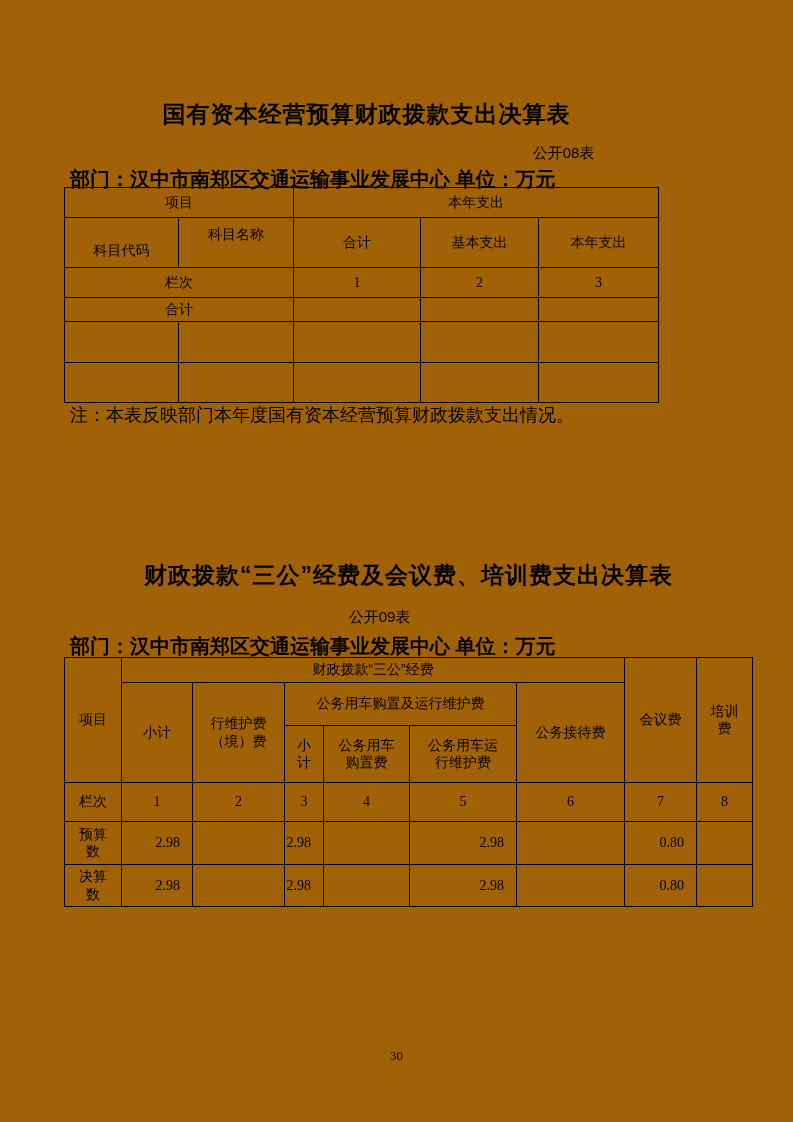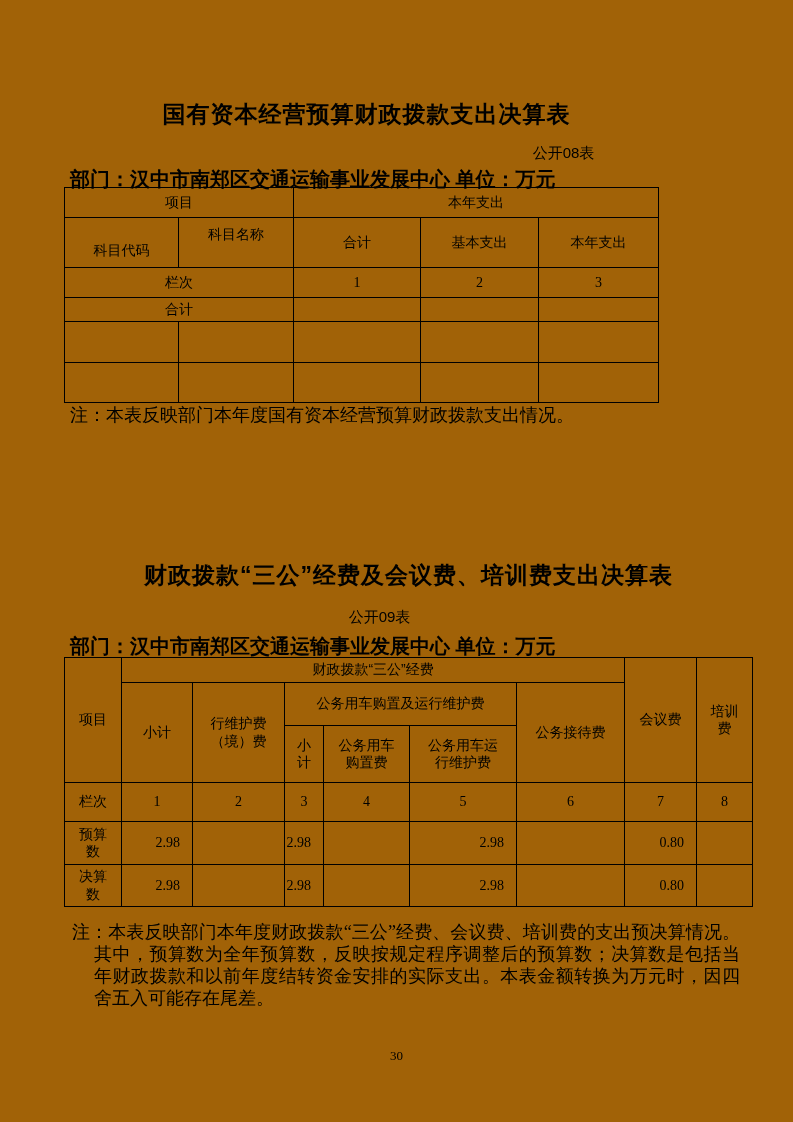--- a/index.html
+++ b/index.html
@@ -239,17 +239,16 @@
       <td class="num">2.98</td>
       <td class="num"></td>
       <td class="num">2.98</td>
       <td class="num"></td>
       <td class="num">0.80</td>
       <td class="num"></td>
     </tr>
   </tbody>
     </table>
 
-  <div class="note" id="note-09">注：本表反映部门本年度财政拨款“三公”经费、会议费、培训费的支出预决算情况。其中，预算数为全年预算数，反映按规定程序调整后的预算数；决算数是包括当年财政拨款和以前年度结转资金安排的实际支出。本表金额转换为万元时，因四舍五入可能存在尾差。</div>
 
   <div class="page-number">30</div>
 
 </div>
 
 </body></html>

